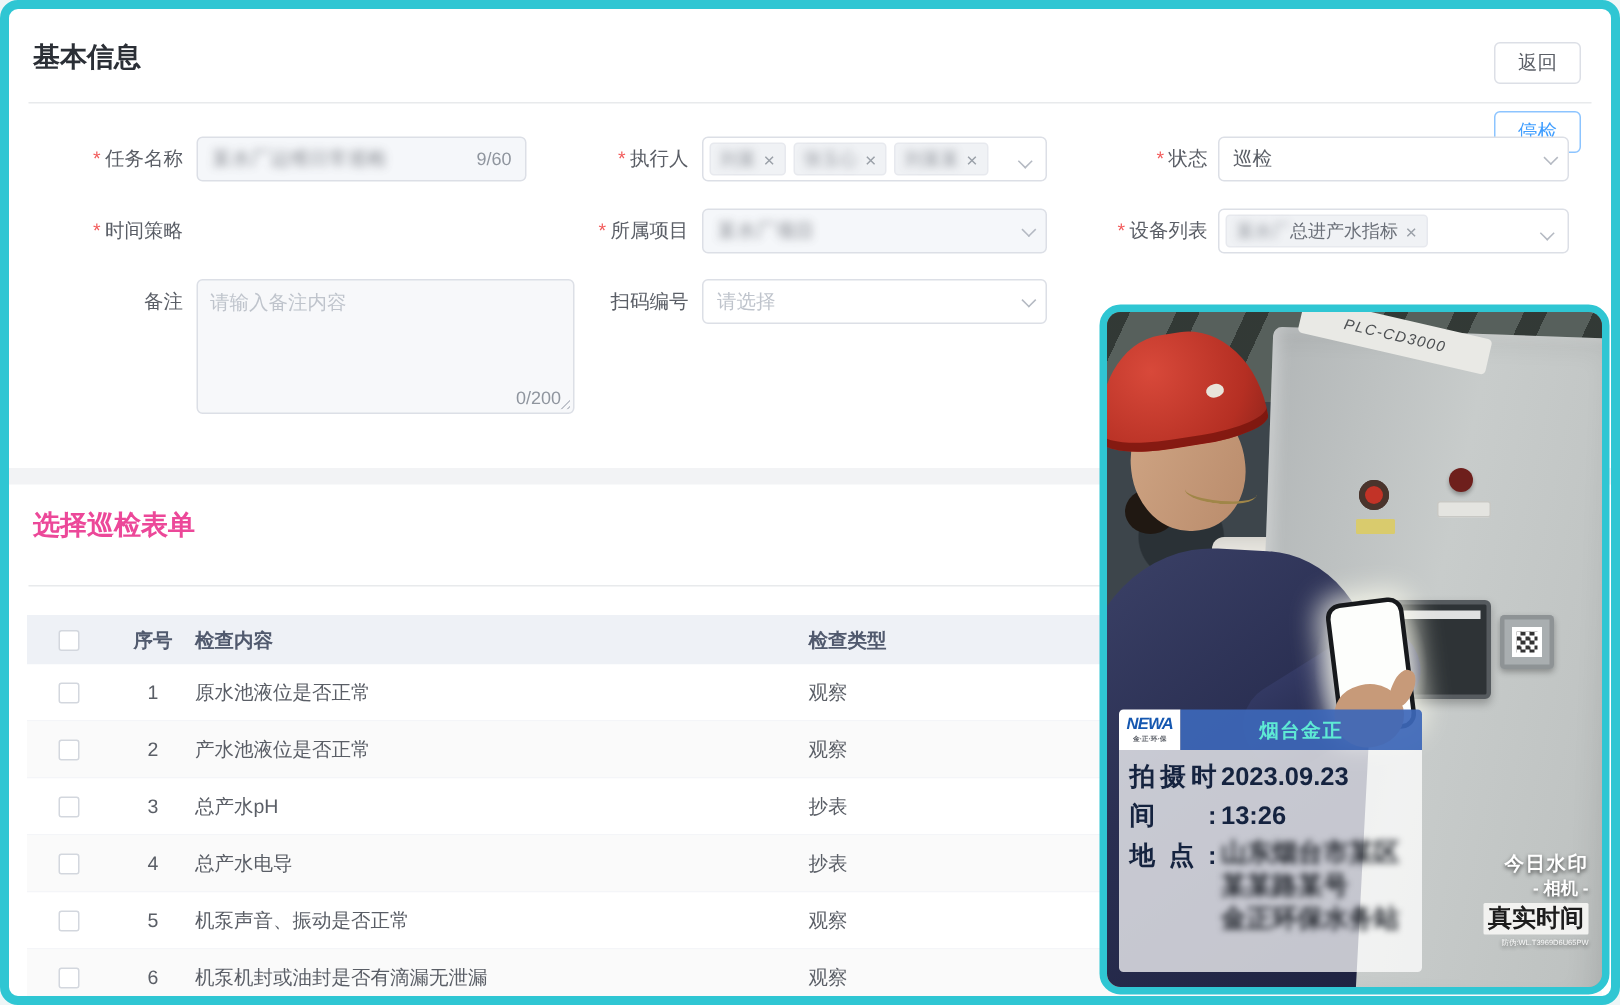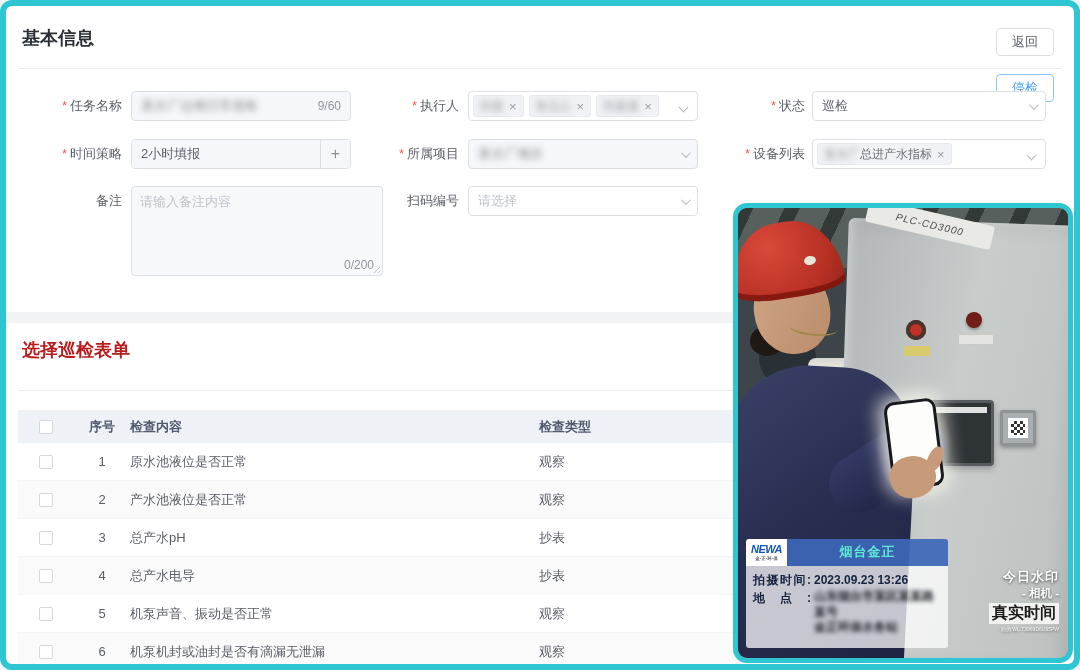--- a/index.html
+++ b/index.html
@@ -59,21 +59,21 @@
   .remark-wrap textarea::placeholder { color:#bfc4cc; }
   .remark-counter { position:absolute; right:8px; bottom:3px; font-size:12px; color:#8f959e; }
   .grip { position:absolute; right:2px; bottom:2px; width:9px; height:9px;
           background:repeating-linear-gradient(135deg, transparent 0 2px, #c0c4cc 2px 3px);
           clip-path:polygon(100% 0,100% 100%,0 100%); }
   .lab-scan   { left:370px; top:180px; width:83px; }
   .in-scan    { left:462px; top:180px; width:230px; }
 
   
   .band { position:absolute; left:0; right:0; top:306px; height:11px; background:#f2f3f5; }
-  .sec-title { position:absolute; left:16px; top:332px; font-size:18px; font-weight:700; color:#b91c1c; }
+  .sec-title { position:absolute; left:16px; top:332px; font-size:18px; font-weight:700; color:#ec4899; }
   .hr2 { position:absolute; top:384px; left:13px; right:13px; border-top:1px solid #e8eaec; }
 
   .table { position:absolute; left:12px; right:6px; top:404px; font-size:13px; color:#5a5e66; }
   .trow { display:grid; grid-template-columns:56px 56px 409px 1fr; align-items:center; height:38px;
           border-bottom:1px solid #f4f5f8; background:#fff; }
   .thead { height:33px; background:#eef1f6; color:#515a6e; font-weight:700; border-bottom:none; }
   .striped { background:#fafafa; }
   .c-cb { display:flex; justify-content:center; }
   .cb { width:14px; height:14px; border:1px solid #d3d7de; border-radius:2px; background:#fff; cursor:pointer; }
   .c-no { text-align:center; }
@@ -144,22 +144,22 @@
 
   
   .wm { left:8px; bottom:10px; width:202px; font-weight:700; }
   .wm-head { display:flex; height:27px; }
   .wm-logo { width:41px; background:#fff; border-radius:3px 0 0 0; display:flex; flex-direction:column;
              align-items:center; justify-content:center; }
   .wm-logo b { font-size:11px; font-style:italic; color:#1557b0; letter-spacing:-.5px; line-height:1; }
   .wm-logo span { font-size:5px; color:#5a5e66; transform:scale(.9); }
   .wm-banner { flex:1; background:rgba(61,103,184,.92); border-radius:0 3px 0 0; color:#5eead4;
                display:flex; align-items:center; justify-content:center; font-size:13px; letter-spacing:1px; }
-  .wm-body { background:rgba(255,255,255,.74); border-radius:0 0 3px 3px; padding:5px 7px 12px;
-             color:#15233f; font-size:12px; line-height:1.55; }
+  .wm-body { background:rgba(255,255,255,.74); border-radius:0 0 3px 3px; padding:5px 7px 24px;
+             color:#15233f; font-size:17px; line-height:1.55; }
   .wm-row { display:flex; }
   .wlab { width:58px; flex:none; text-align:justify; text-align-last:justify; margin-right:3px; }
   .mosaic { filter:blur(2.2px); color:#23272e; line-height:1.3; }
 
   
   .side-mark { right:9px; bottom:26px; text-align:right; color:#fff;
                text-shadow:0 1px 3px rgba(0,0,0,.65); }
   .sm1 { font-size:13px; font-weight:700; letter-spacing:1px; }
   .sm2 { font-size:11.5px; font-weight:700; }
   .sm-badge { display:inline-block; background:#f2f2f0; color:#1c1c1c; font-size:16px; font-weight:800;
@@ -209,26 +209,20 @@
     <span class="star">*</span><span>状态</span>
   </div>
   <div class="ctrl in-status">
     <span>巡检</span>
     <span class="chev"></span>
   </div>
 
   <div class="flabel lab-time">
     <span class="star">*</span><span>时间策略</span>
   </div>
-  <div class="ctrl in-time">
-    <span class="ts-main">2小时填报</span>
-    <span class="ts-append">
-        <span>+</span>
-      </span>
-  </div>
 
   <div class="flabel lab-proj">
     <span class="star">*</span><span>所属项目</span>
   </div>
   <div class="ctrl disabled in-proj">
     <span class="blur">某水厂项目</span>
     <span class="chev"></span>
   </div>
 
   <div class="flabel lab-dev">

